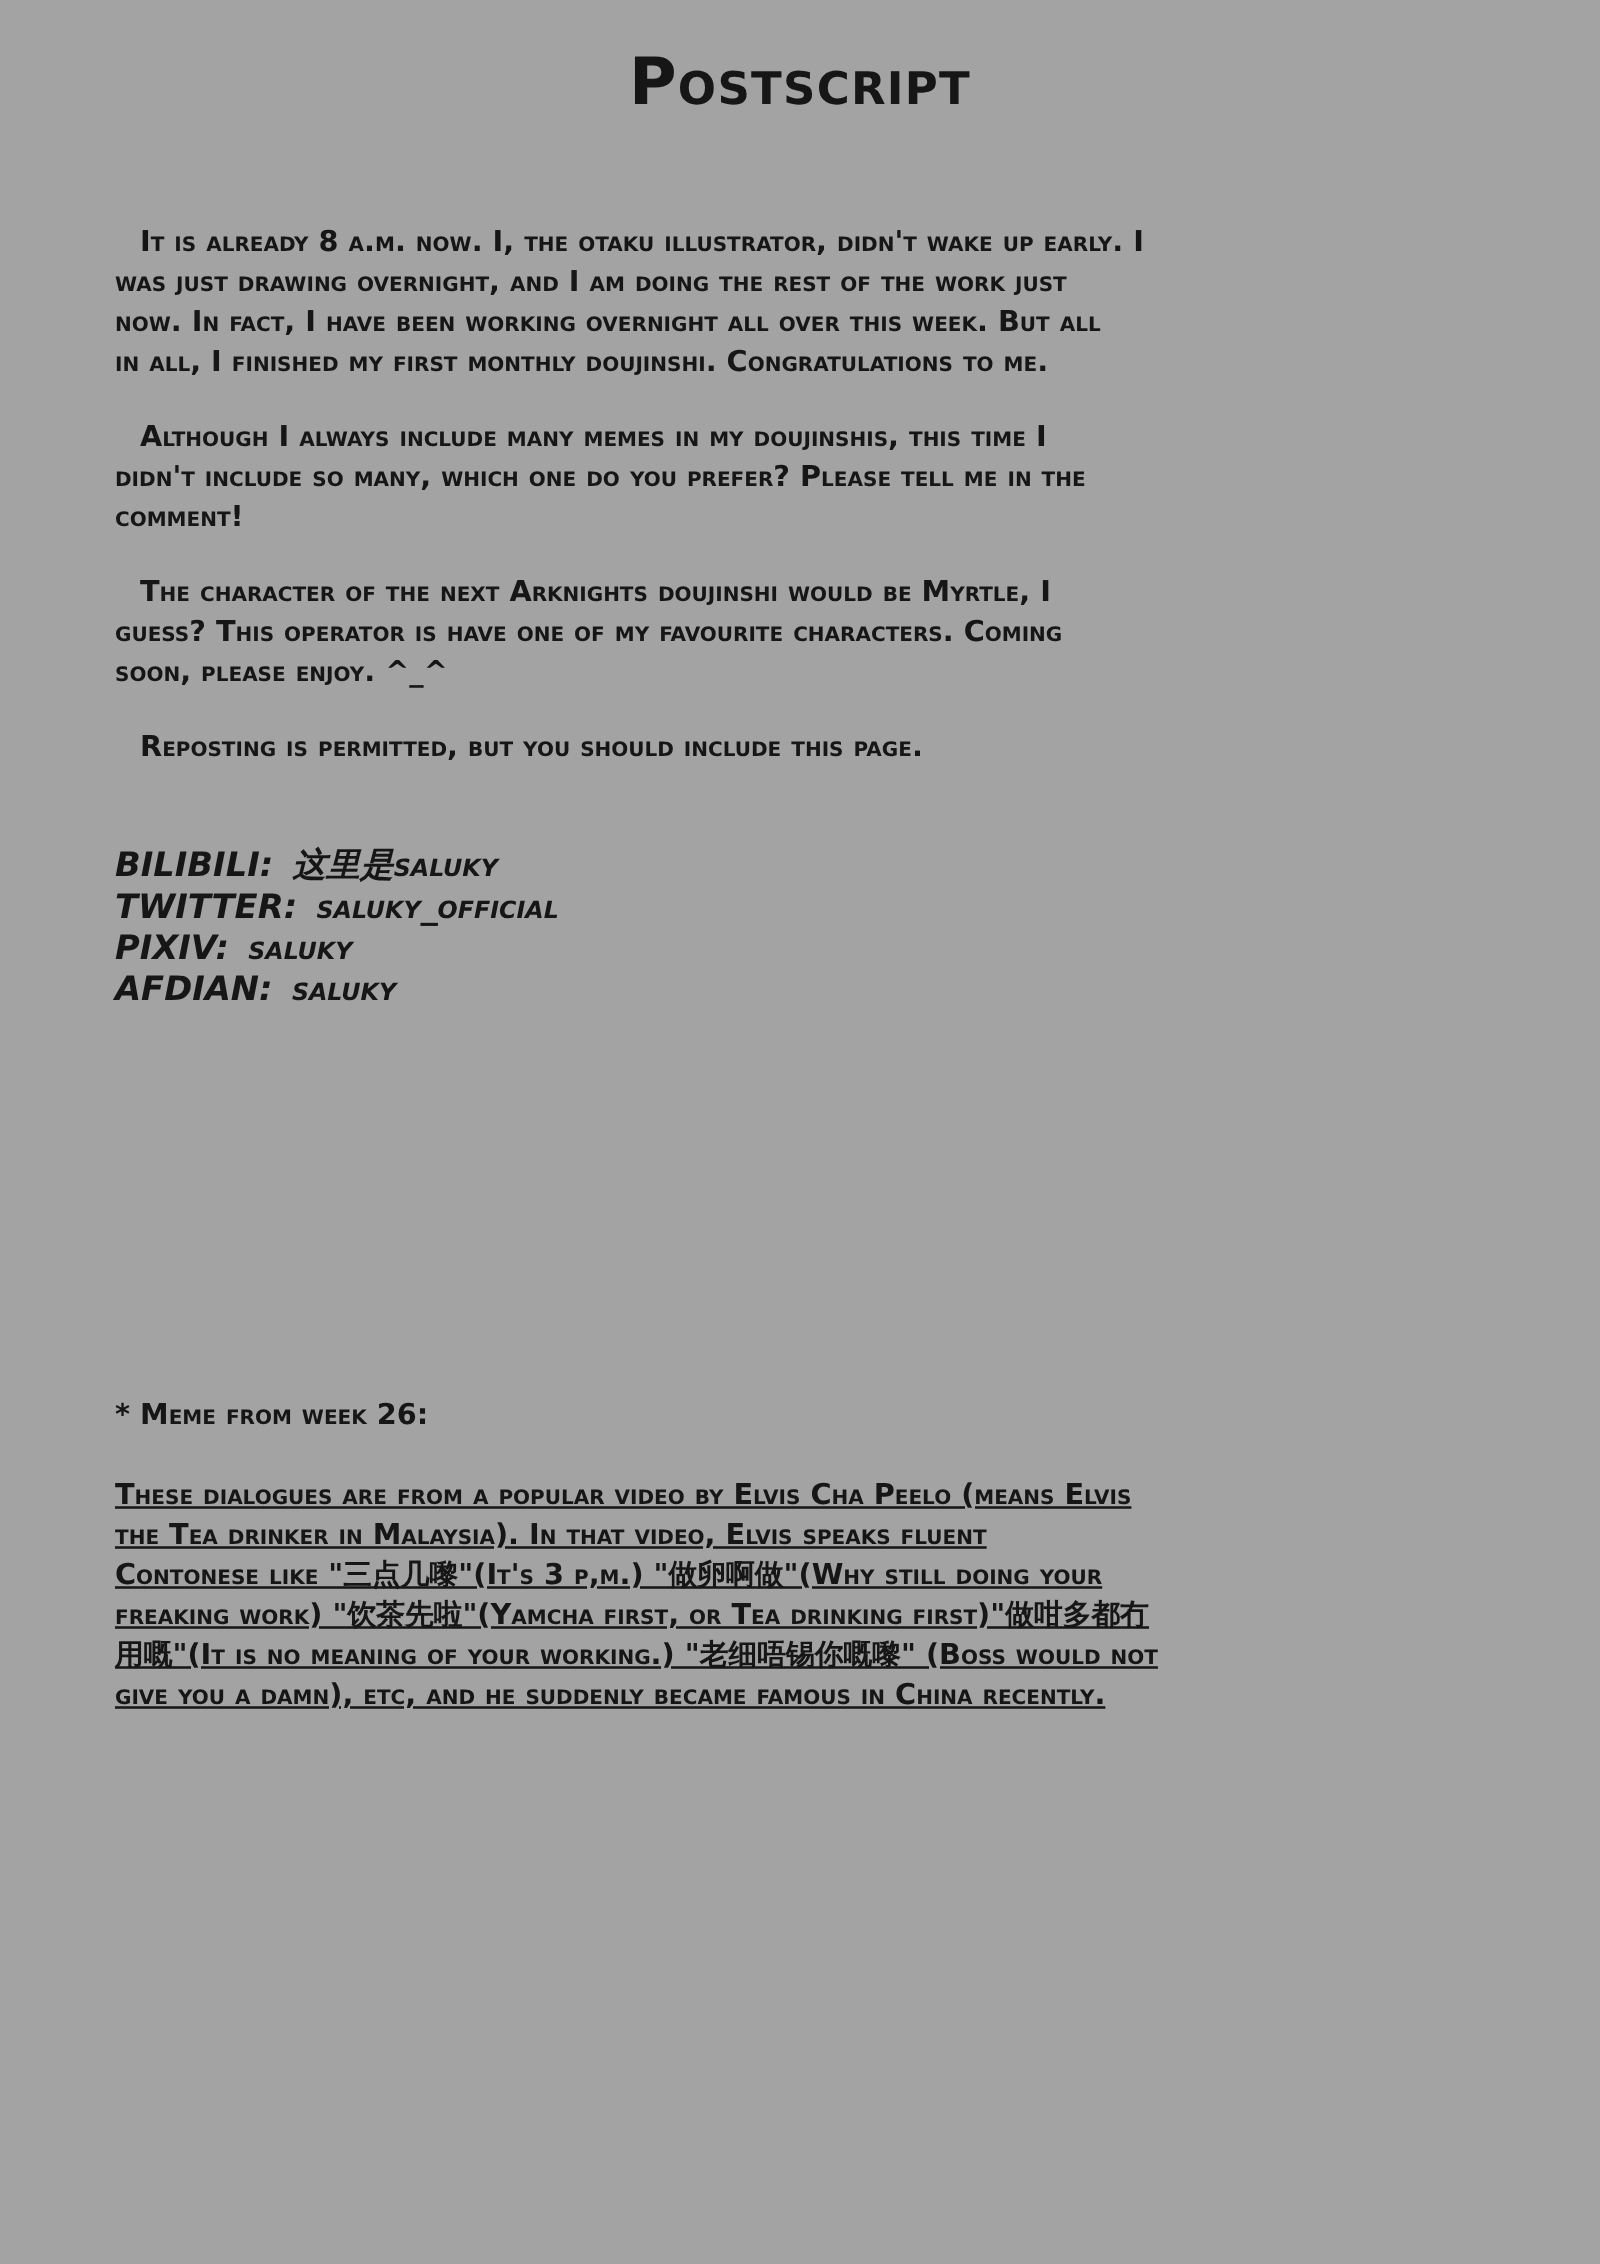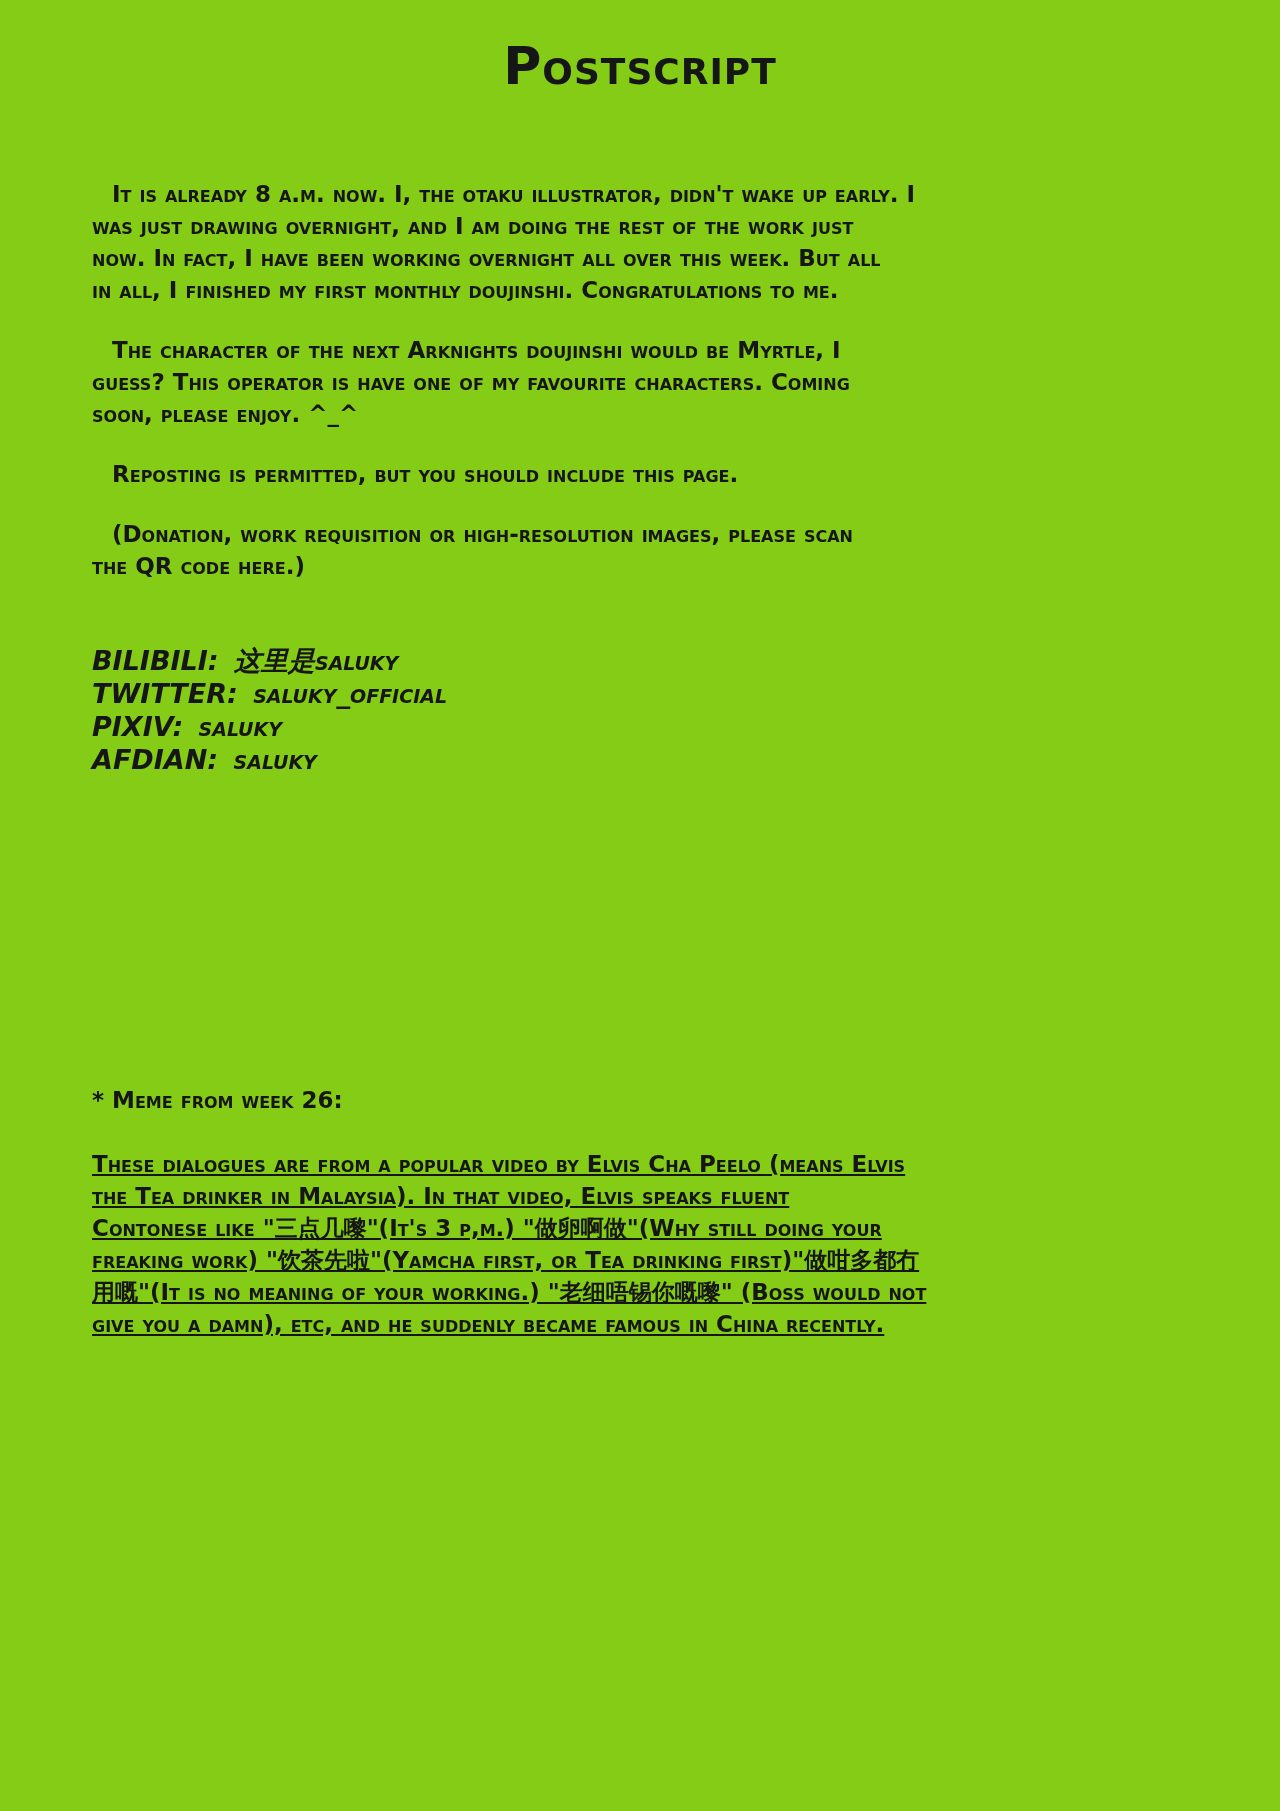--- a/index.html
+++ b/index.html
@@ -1,21 +1,21 @@
 <!DOCTYPE html>
 <html><head>
 <meta charset="utf-8">
 <style>
   html, body { margin: 0; padding: 0; background: #e8e8e8; }
   .page {
     position: relative;
     width: 1280px;
     height: 1811px;
     margin: 0 auto;
-    background: #84cc16;
+    background: #a3a3a3;
     color: #161616;
     font-family: "DejaVu Sans", sans-serif;
     font-variant: small-caps;
     overflow: hidden;
     box-sizing: border-box;
     padding-top: 36px;
   }
   .title {
     margin: 0;
     text-align: center;
@@ -57,26 +57,27 @@
 <body>
 
 <div class="page">
   <h1 class="title">Postscript</h1>
 
   <div class="content">
     <p class="para indent">It is already 8 a.m. now. I, the otaku illustrator, didn't wake up early. I
 was just drawing overnight, and I am doing the rest of the work just
 now. In fact, I have been working overnight all over this week. But all
 in all, I finished my first monthly doujinshi. Congratulations to me.</p>
+    <p class="para indent">Although I always include many memes in my doujinshis, this time I
+didn't include so many, which one do you prefer? Please tell me in the
+comment!</p>
     <p class="para indent">The character of the next Arknights doujinshi would be Myrtle, I
 guess? This operator is have one of my favourite characters. Coming
 soon, please enjoy. ^_^</p>
     <p class="para indent">Reposting is permitted, but you should include this page.</p>
-    <p class="para indent">(Donation, work requisition or high-resolution images, please scan
-the QR code here.)</p>
 
     <div class="links">
       <div class="link-line">
         <span class="link-platform">BILIBILI:</span>
         <span class="link-handle">这里是saluky</span>
       </div>
       <div class="link-line">
         <span class="link-platform">TWITTER:</span>
         <span class="link-handle">saluky_official</span>
       </div>

